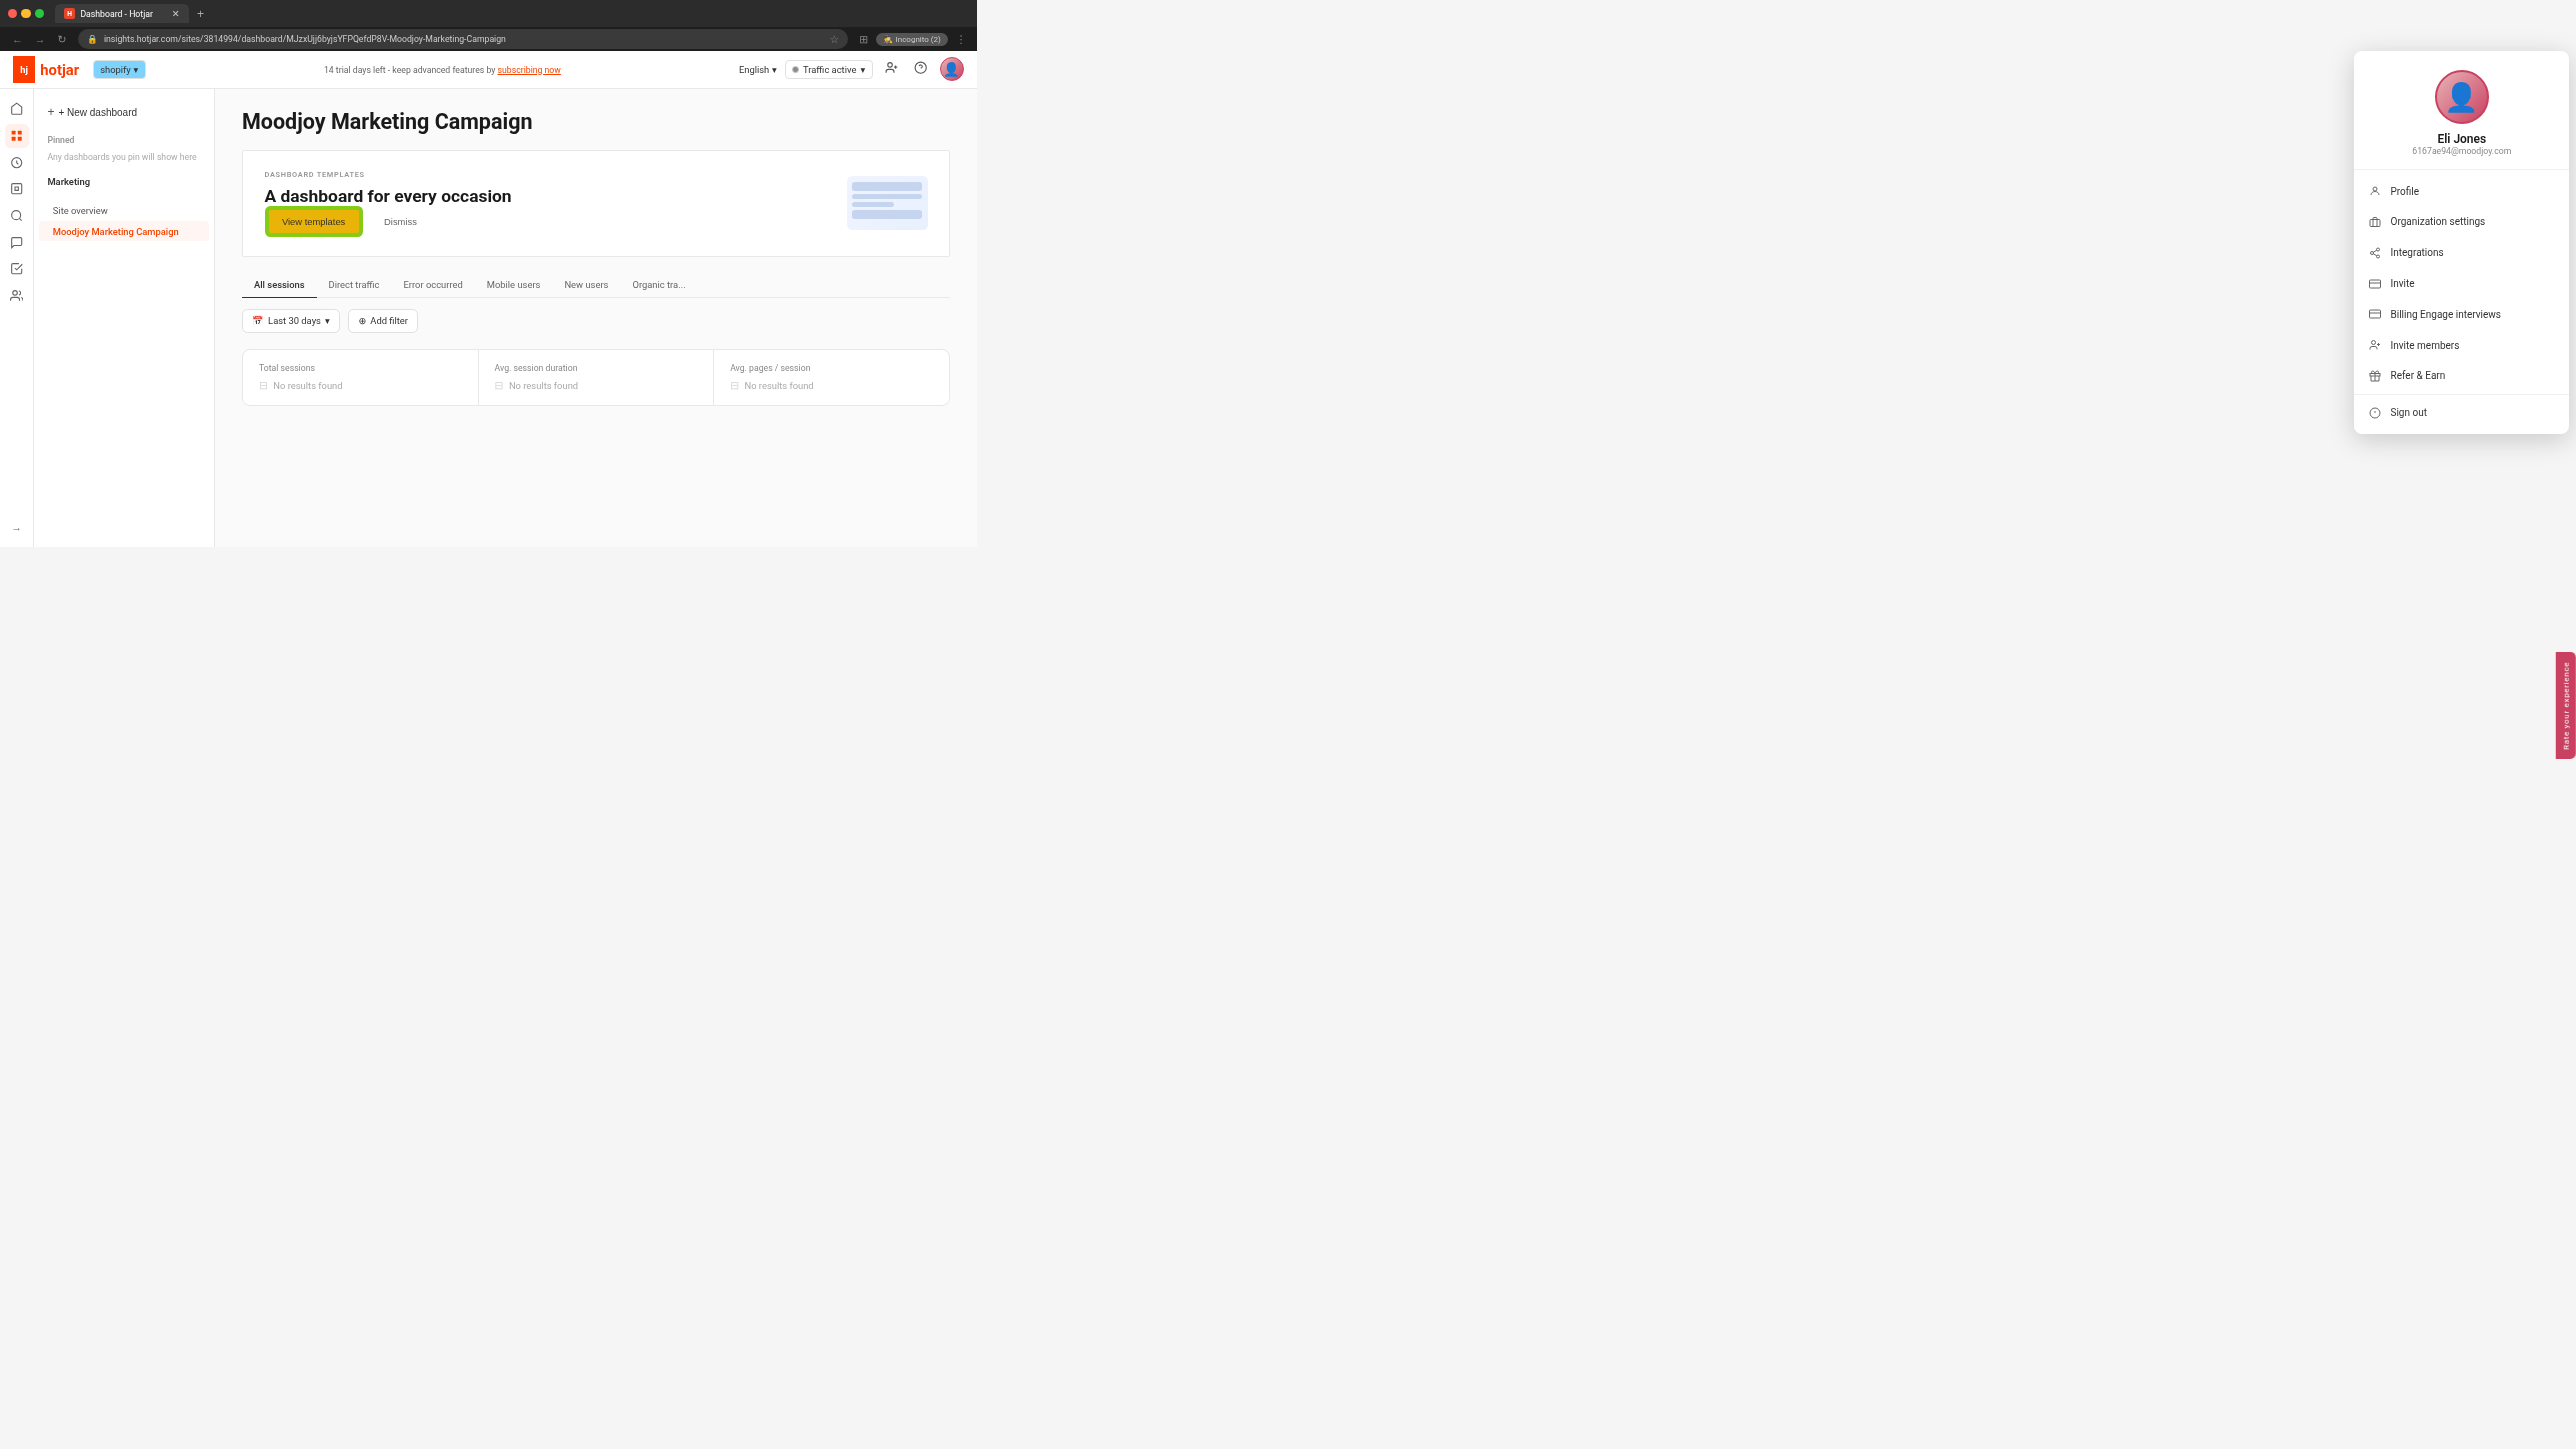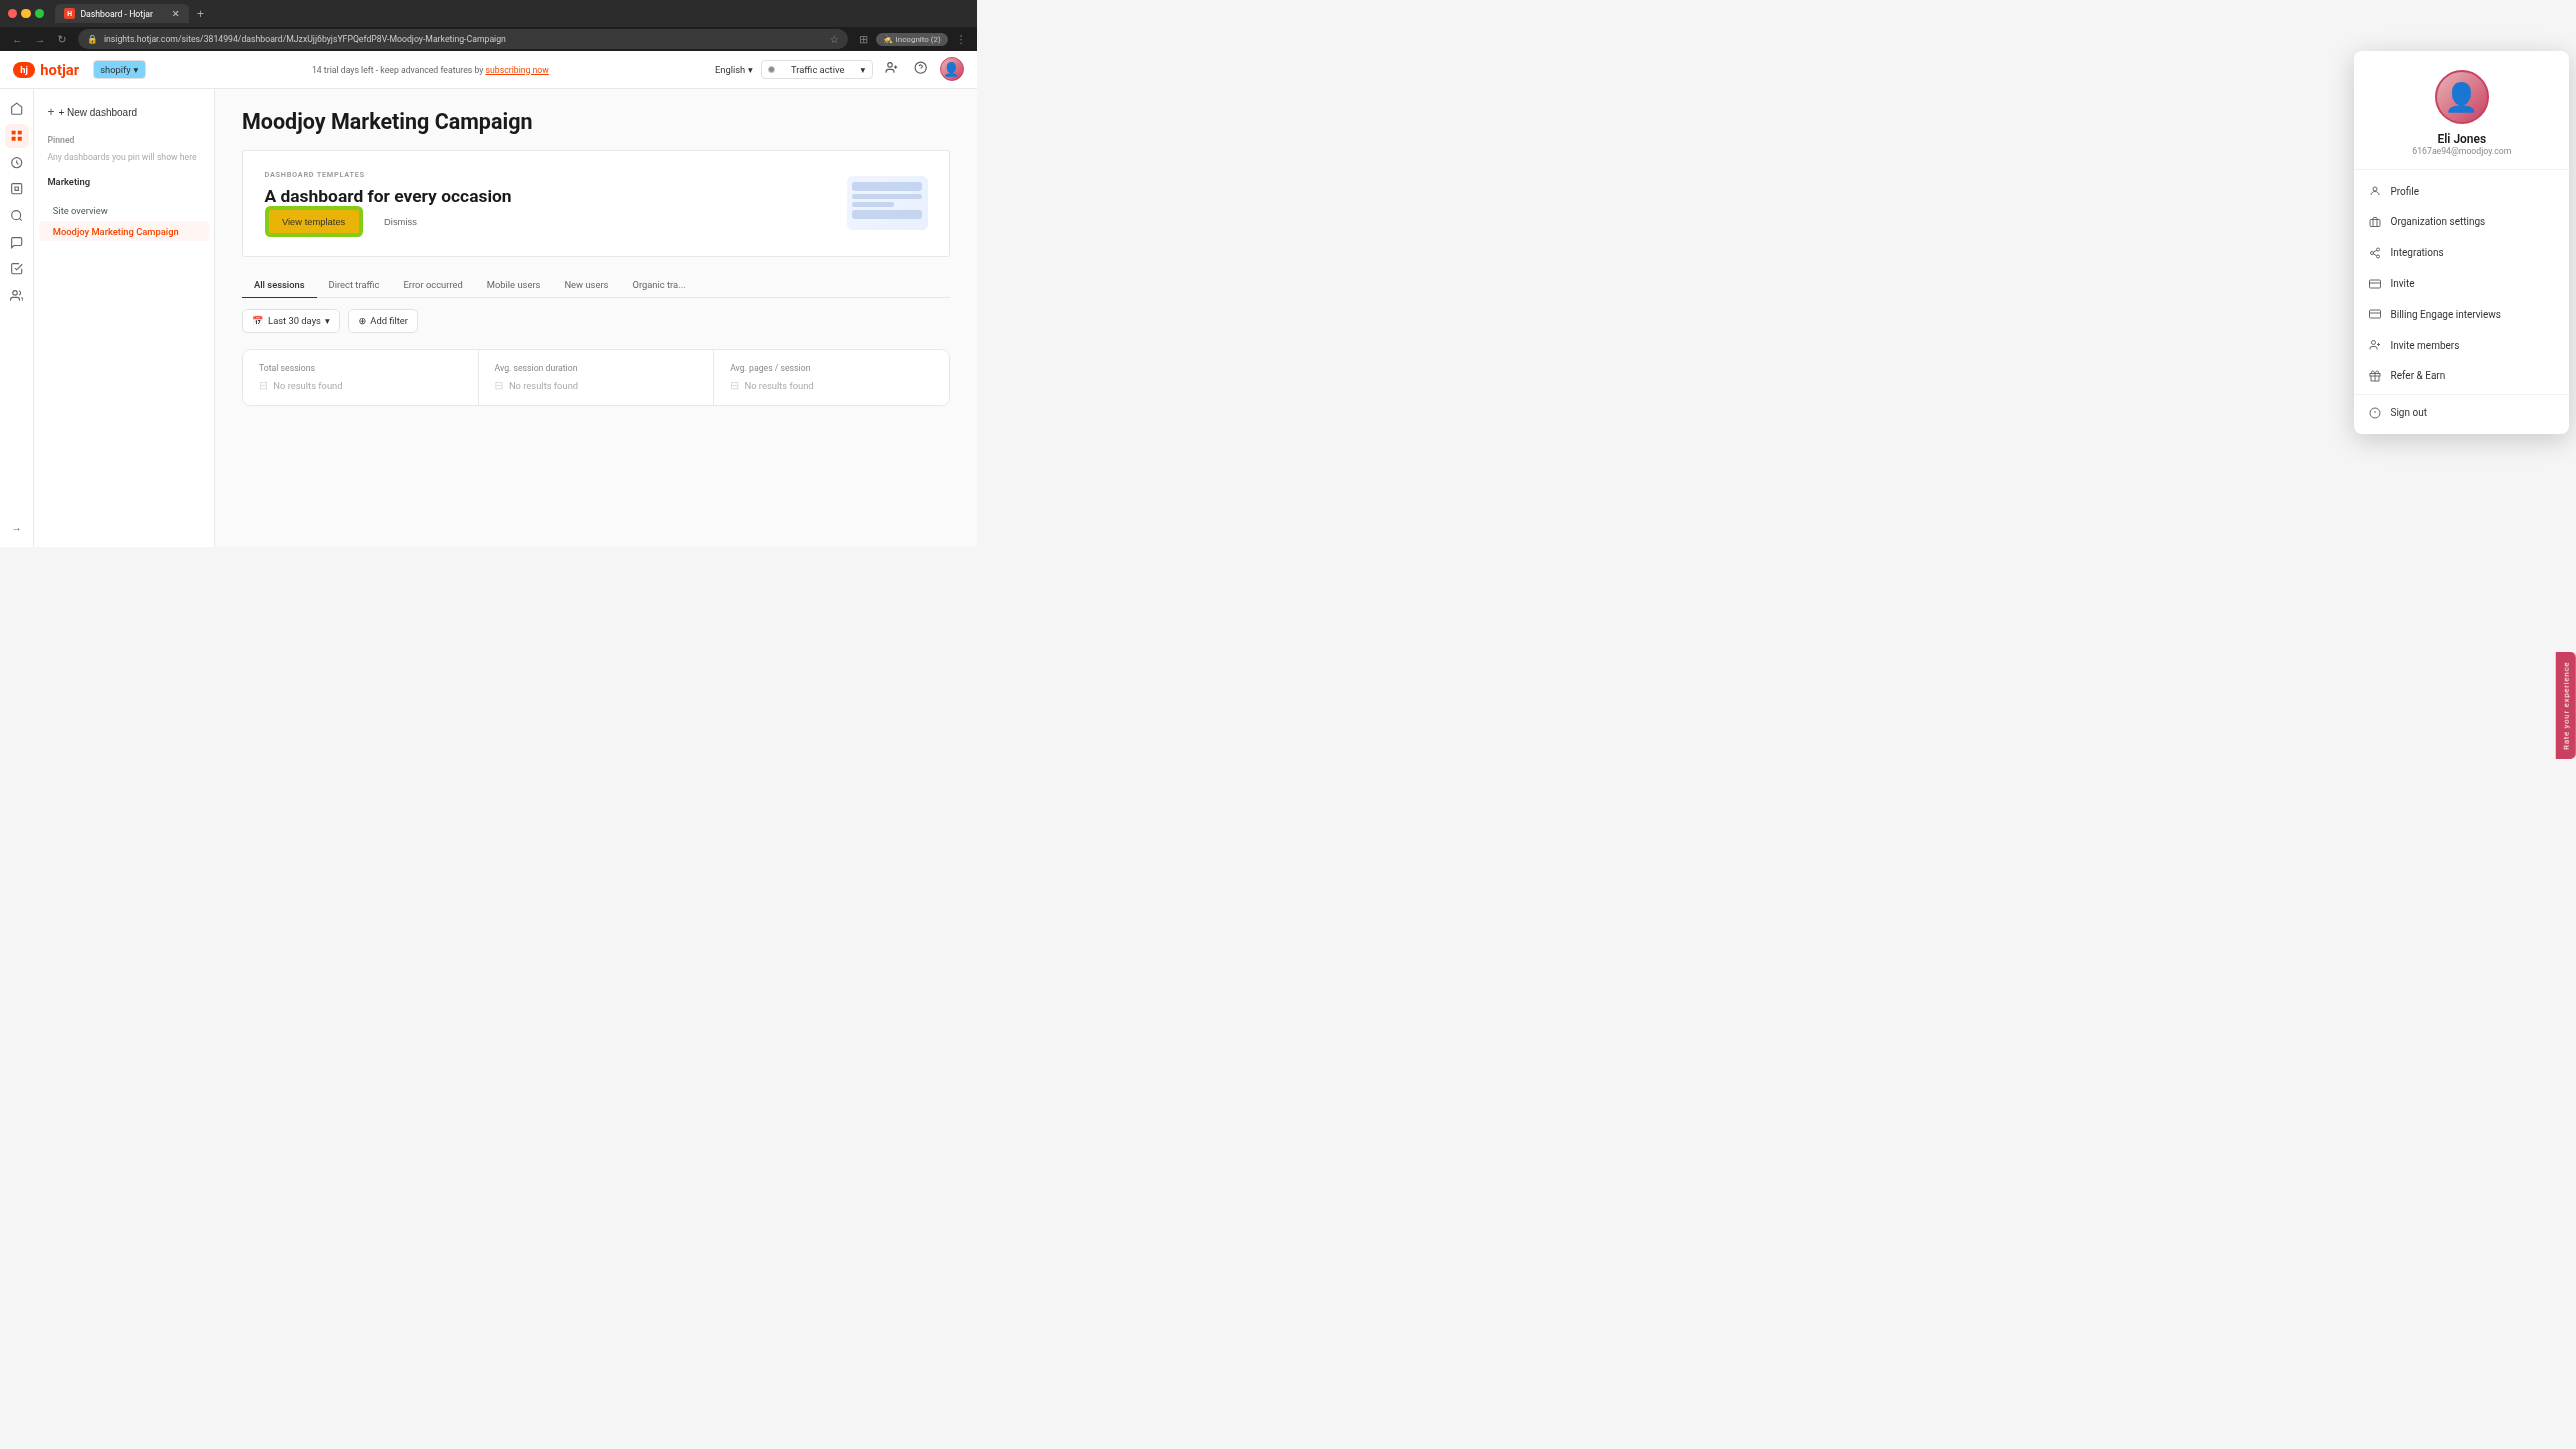--- a/index.html
+++ b/index.html
@@ -114,41 +114,41 @@
       gap: 13.4px;
       position: relative;
       z-index: 10;
     }
     .hotjar-logo {
       display: flex; align-items: center; gap: 5.4px;
       font-size: 14.8px; font-weight: 700; color: #ff3c00;
       text-decoration: none;
     }
     .hotjar-logo .logo-icon {
-      width: 21.5px; height: 16px; background: #ff3c00; border-radius: 8px;
+      width: 21.5px; height: 27px; background: #ff3c00; border-radius: 0;
       display: flex; align-items: center; justify-content: center; color: #fff; font-size: 9.4px; font-weight: bold;
     }
     .shopify-selector {
       display: flex; align-items: center; gap: 2.7px;
       background: #7dd3fc; border: 0.7px solid #e0e0e0; border-radius: 4px;
       padding: 3.4px 6.7px; cursor: pointer; font-size: 9.4px; color: #333;
     }
     .trial-banner {
       flex: 1; font-size: 8.7px; color: #666; text-align: center;
     }
     .trial-banner a { color: #f54500; text-decoration: underline; cursor: pointer; }
     .nav-actions {
       display: flex; align-items: center; gap: 8px;
     }
     .language-selector {
       display: flex; align-items: center; gap: 2.7px;
       font-size: 9.4px; color: #333; cursor: pointer;
     }
     .traffic-indicator {
-      display: flex; align-items: center; gap: 16px;
+      display: flex; align-items: center; gap: 4px;
       font-size: 9.4px; color: #333; cursor: pointer;
       border: 0.7px solid #e0e0e0; border-radius: 4px; padding: 3.4px 6.7px;
     }
     .traffic-dot {
       width: 6.7px; height: 6.7px; border-radius: 50%; background: #8b8b8b;
       border: 1.3px solid #ccc;
     }
     .nav-icon-btn {
       background: none; border: none; cursor: pointer; padding: 4px;
       color: #555; font-size: 12px; border-radius: 4px;

